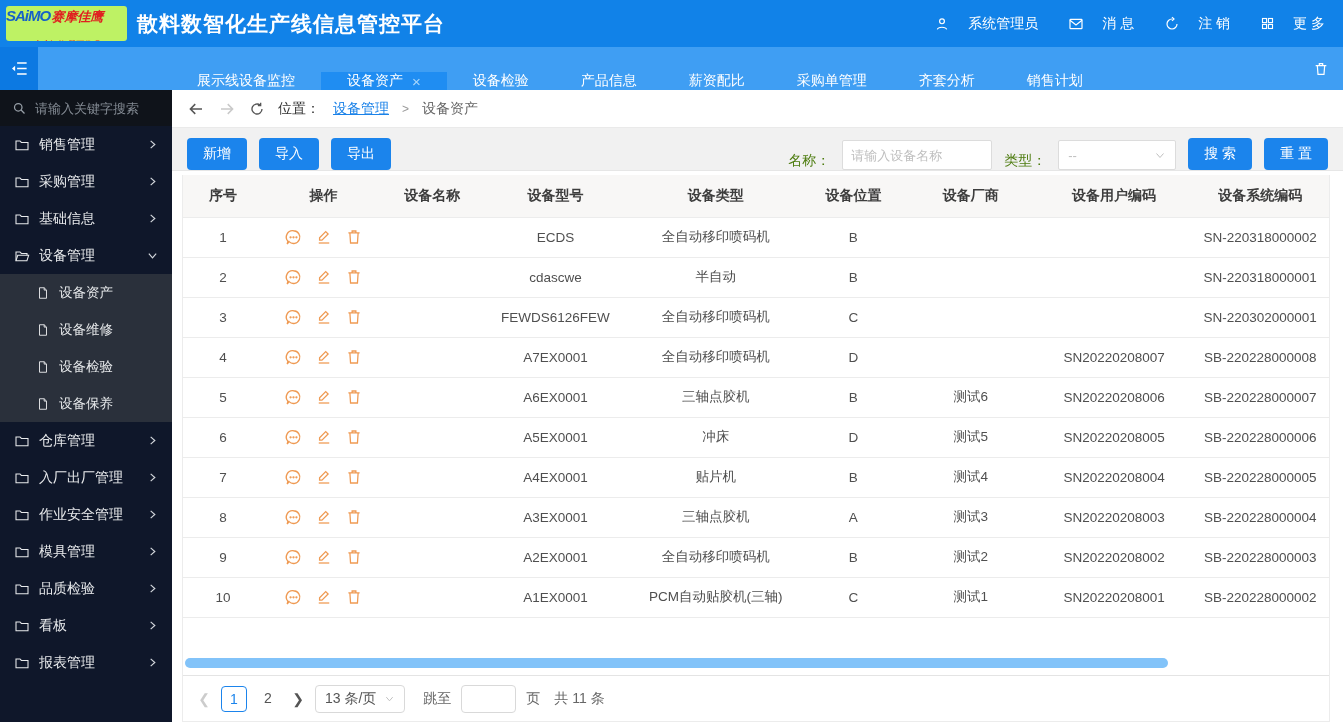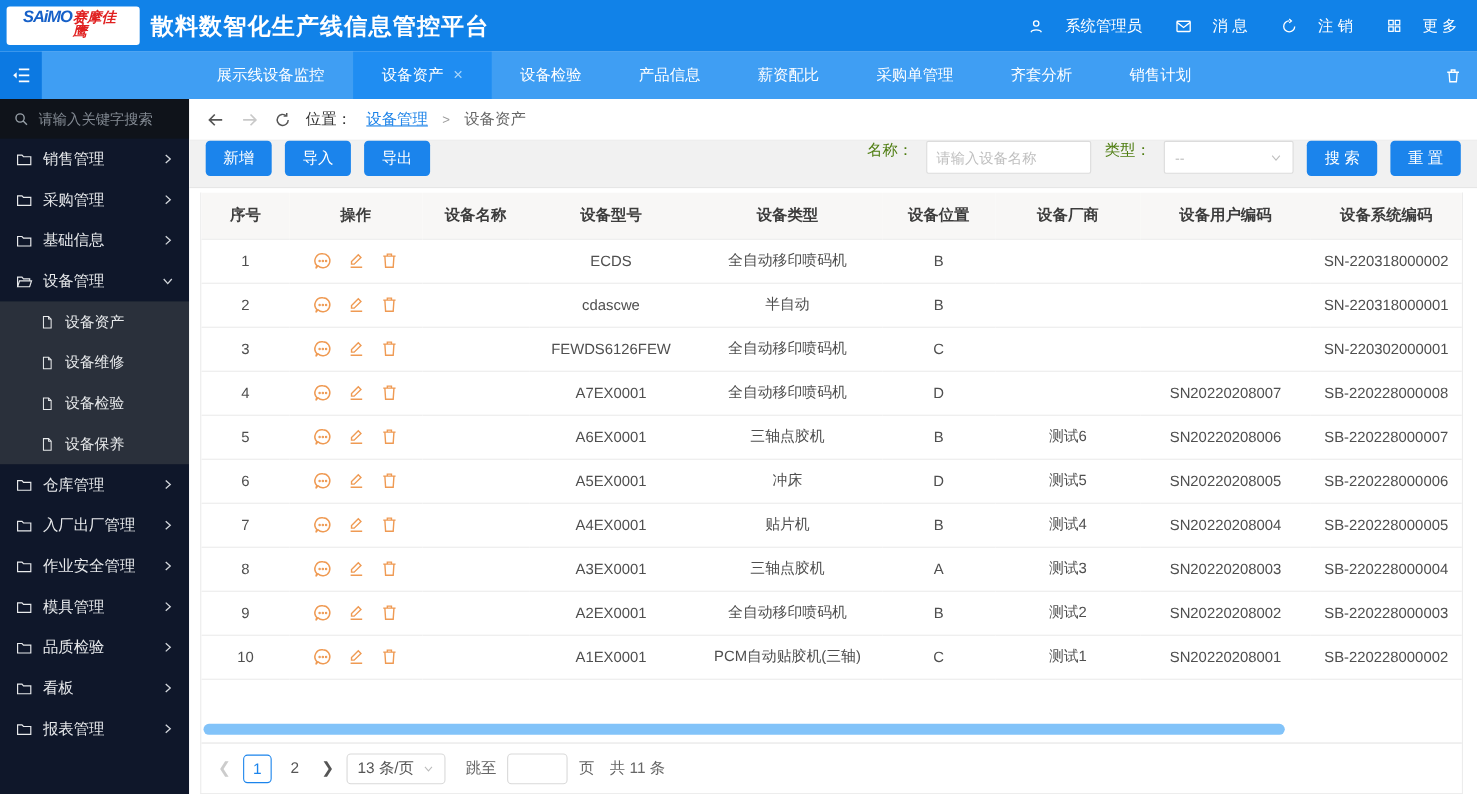--- a/index.html
+++ b/index.html
@@ -2,33 +2,33 @@
 <html><head>
 <meta charset="utf-8">
 <style>
   * { box-sizing: border-box; margin: 0; padding: 0; }
   html,body { width:1343px; height:722px; overflow:hidden;
     font-family:"Liberation Sans","DejaVu Sans",sans-serif; }
   svg { display:block; }
 
   
   .header { height:47px; background:#1182e8; display:flex; align-items:center; padding:0 18px 0 6px; }
-  .logo { width:121px; height:35px; background:#ffffff; border-radius:3px; padding:2px 15px; overflow:hidden; flex:none; }
+  .logo { width:121px; height:35px; background:#bef264; border-radius:3px; padding:2px 0; overflow:hidden; flex:none;text-align:right; }
   .logo-line1 { display:flex; align-items:baseline; gap:1px; line-height:1; }
   .logo-brand { color:#1660c8; font-weight:bold; font-style:italic; font-size:15px; letter-spacing:-1px; }
   .logo-brand-cn { color:#e02020; font-weight:bold; font-style:italic; font-size:13px; }
   .logo-sub { color:#e02020; font-size:8px; font-weight:bold; white-space:nowrap; margin-top:16px; }
   .app-title { color:#fff; font-size:21px; font-weight:bold; margin-left:10px; letter-spacing:1px; white-space:nowrap; }
   .header-right { margin-left:auto; display:flex; align-items:center; gap:30px; color:#fff; font-size:14px; }
   .hr-item { display:flex; align-items:center; gap:18px; cursor:pointer; white-space:nowrap; }
 
   
   .tabbar { height:43px; background:#3f9ef3; display:flex; align-items:stretch; }
   .collapse-btn { width:38px; background:#0c79e2; display:flex; align-items:center; justify-content:center; flex:none; }
-  .tabs { display:flex; margin-left:133px; }
+  .tabs { display:flex; margin-left:133px;align-items:flex-end; }
   .tab { display:flex; align-items:center; padding:0 26px; color:#fff; font-size:14px; cursor:pointer; white-space:nowrap; }
   .tab.active { background:#1f8df2; }
   .tab-close { margin-left:9px; color:#a9d6fb; font-size:15px; line-height:1; }
   .tabbar-trash { margin-left:auto; display:flex; align-items:center; padding:0 14px; }
 
   
   .main { display:flex; height:632px; }
 
   
   .sidebar { width:172px; background:#0f172a; color:#e8eaec; flex:none; display:flex; flex-direction:column; overflow:hidden; }
@@ -41,21 +41,21 @@
   .submenu-item { height:37px; display:flex; align-items:center; gap:9px; padding:0 14px 0 36px; font-size:13.5px; cursor:pointer; }
   .chev { color:#d2d6db; }
 
   
   .content { flex:1; display:flex; flex-direction:column; background:#fff; overflow:hidden; }
   .breadcrumb { height:38px; display:flex; align-items:center; gap:13px; padding:0 15px; border-bottom:1px solid #eaeaea; font-size:14px; color:#333; flex:none; }
   .bc-link { color:#1b82e8; text-decoration:underline; cursor:pointer; }
   .bc-sep { color:#999; font-size:12px; }
   .bc-cur { color:#666; }
 
-  .toolbar { height:43px; background:#f1f1f1; border-bottom:1px solid #e6e6e6; display:flex; align-items:flex-start; gap:12px; padding:0 15px; flex:none; }
+  .toolbar { height:43px; background:#f1f1f1; border-bottom:1px solid #e6e6e6; display:flex; align-items:flex-end; gap:12px; padding:0 15px; flex:none; }
   .btn { background:#1b84ec; color:#fff; border:none; border-radius:4px; font-size:14px; padding:7px 16px; cursor:pointer; font-family:inherit; }
   .toolbar .spacer { flex:1; }
   .f-label { font-size:14px; color:#4d7c0f; white-space:nowrap; }
   .f-input { width:150px; height:30px; border:1px solid #dcdcdc; border-radius:2px; background:#fff; padding:0 8px; font-size:13px; color:#333; font-family:inherit; outline:none; }
   .f-input::placeholder { color:#bfbfbf; }
   .f-select { width:118px; height:30px; border:1px solid #dcdcdc; border-radius:2px; background:#fff; display:flex; align-items:center; justify-content:space-between; padding:0 9px; cursor:pointer; }
   .f-select .val { color:#bfbfbf; font-size:13px; }
 
   
   .panel { flex:1; margin:4px 13px 0 10px; border:1px solid #ececec; border-top:none; display:flex; flex-direction:column; overflow:hidden; background:#fff; }

